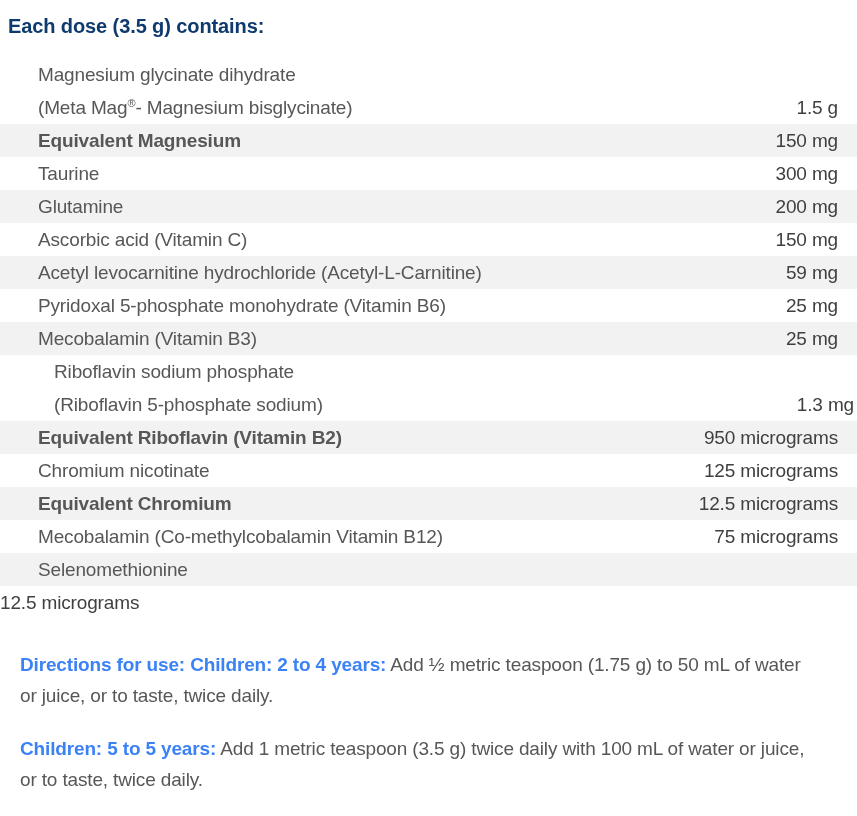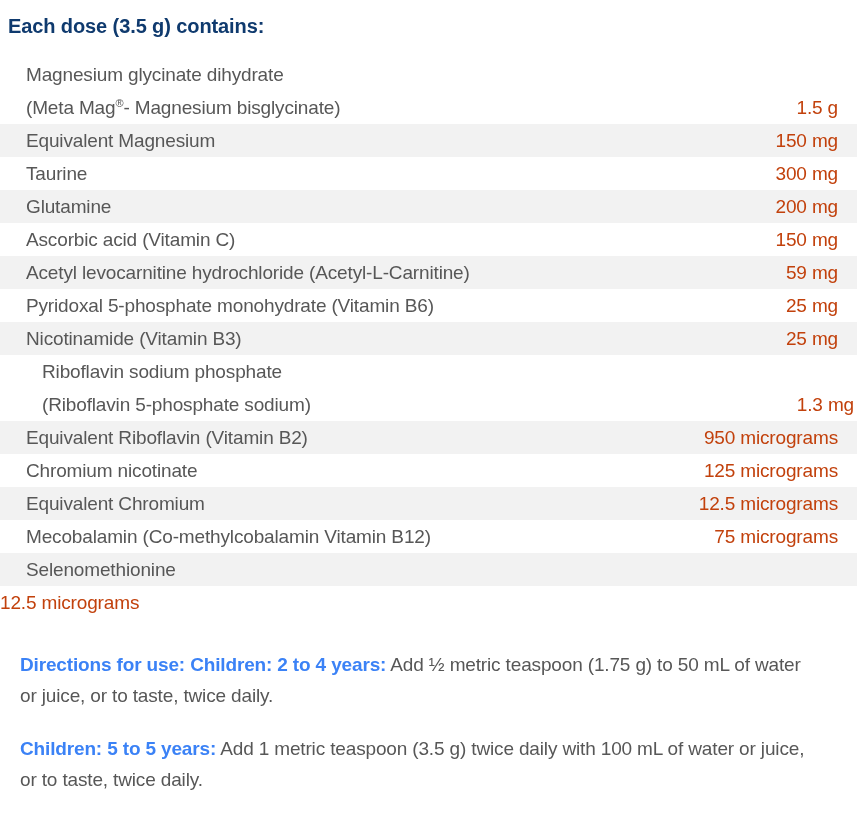--- a/index.html
+++ b/index.html
@@ -52,31 +52,32 @@
     background: #ffffff;
   }
   .ing-row.striped {
     background: #f2f2f2;
   }
 
   .ing-label {
     color: #575757;
     font-size: 19px;
     line-height: 33px;
-    padding-left: 26px;
+    padding-left: 38px;
     box-sizing: border-box;
     white-space: pre-line;
     flex: 1 1 auto;
     letter-spacing: -0.15px;
   }
   .ing-label.indent {
+    font-weight: bold;
   }
 
   .ing-value {
-    color: #c2410c;
+    color: #404040;
     font-size: 19px;
     line-height: 33px;
     padding-right: 19px;
     text-align: right;
     white-space: nowrap;
     flex: 0 0 auto;
     letter-spacing: -0.15px;
   }
 
   .ing-label sup.reg {
@@ -134,21 +135,21 @@
       </div>
       <div class="ing-row striped">
         <div class="ing-label">Acetyl levocarnitine hydrochloride (Acetyl-L-Carnitine)</div>
         <div class="ing-value">59 mg</div>
       </div>
       <div class="ing-row">
         <div class="ing-label">Pyridoxal 5-phosphate monohydrate (Vitamin B6)</div>
         <div class="ing-value">25 mg</div>
       </div>
       <div class="ing-row striped">
-        <div class="ing-label">Nicotinamide (Vitamin B3)</div>
+        <div class="ing-label">Mecobalamin (Vitamin B3)</div>
         <div class="ing-value">25 mg</div>
       </div>
       <div class="ing-row" style="min-height: 66px; margin-left: 16px;">
         <div class="ing-label">Riboflavin sodium phosphate
 (Riboflavin 5-phosphate sodium)</div>
         <div class="ing-value">1.3 mg</div>
       </div>
       <div class="ing-row striped">
         <div class="ing-label indent">Equivalent Riboflavin (Vitamin B2)</div>
         <div class="ing-value">950 micrograms</div>

